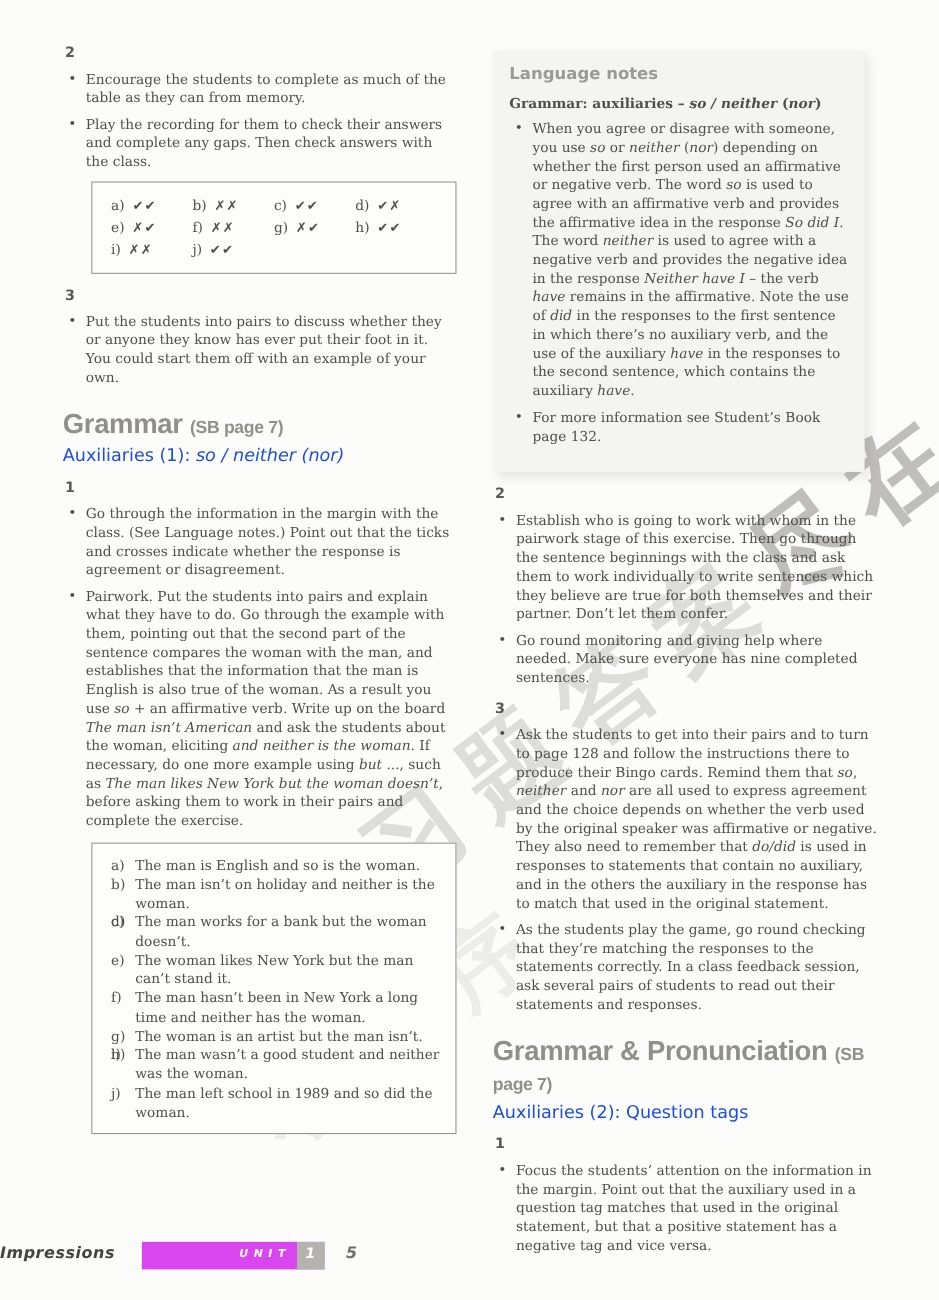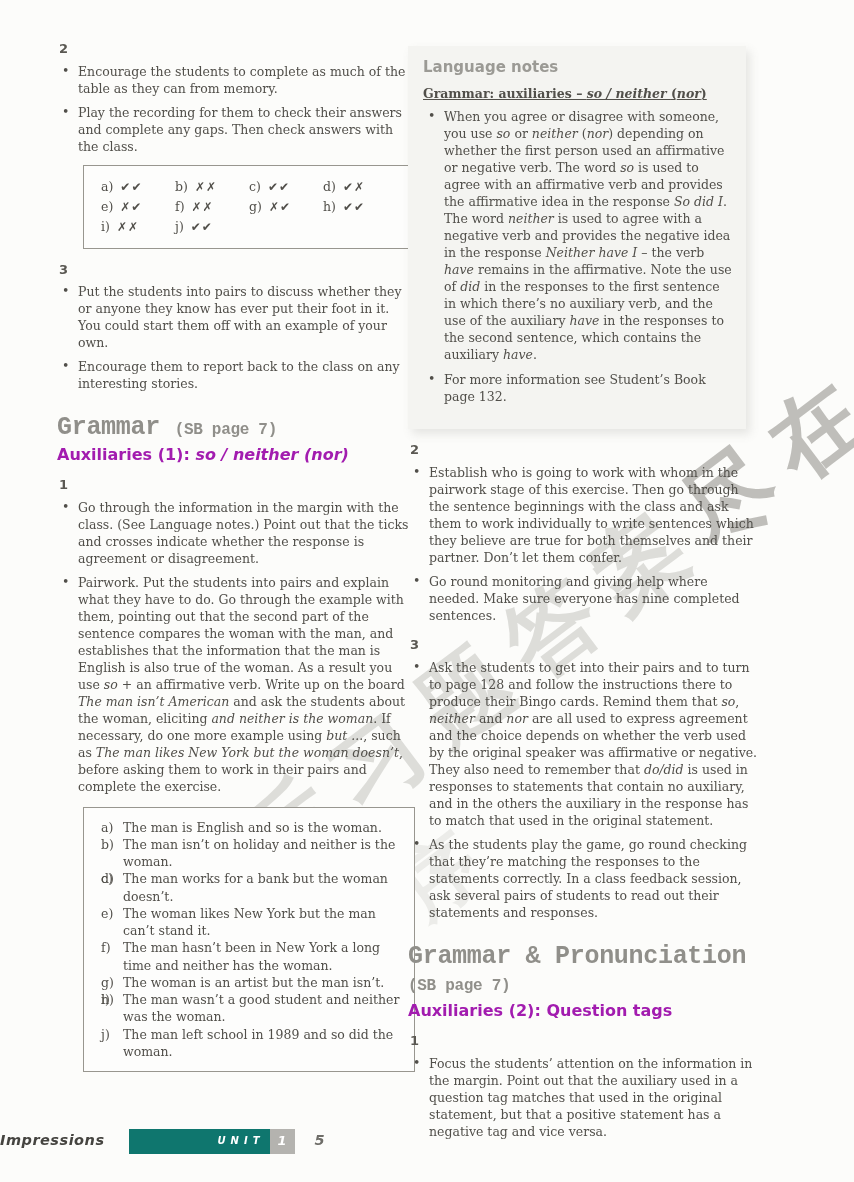--- a/index.html
+++ b/index.html
@@ -13,21 +13,21 @@
     transform:rotate(-37deg);transform-origin:0 0;
     pointer-events:none;white-space:nowrap;
     font-family:"DejaVu Sans", sans-serif;font-weight:700;
   }
   .wm-line1{font-size:90px;letter-spacing:20px;color:rgba(150,148,141,0.30);}
   .wm-dark{color:rgba(126,124,118,0.48);}
   .wm-line2{font-size:78px;letter-spacing:26px;color:rgba(150,148,141,0.15);margin-top:16px;}
 
   .col{position:absolute;z-index:1;}
   .col-left{left:57px;top:40px;width:358px;}
-  .col-right{left:408px;top:46px;width:352px;}
+  .col-right{left:448px;top:46px;width:352px;}
 
   .sec-num{
     font-family:"DejaVu Sans", sans-serif;font-weight:700;font-size:13px;
     color:#5a5852;margin:12px 0 5px 2px;
   }
   .sec-num.first{margin-top:0;}
 
   ul.bullets{list-style:none;margin:0;padding:0;}
   ul.bullets li{position:relative;padding-left:21px;margin:0 0 7px 0;}
   ul.bullets li::before{content:"\2022";position:absolute;left:5px;top:-1px;color:#514f4a;}
@@ -39,56 +39,56 @@
   .answer-box{
     border:1px solid #98968f;background:#fdfdfc;
     margin:10px 0 0 26px;padding:12px 8px 12px 17px;
     display:grid;grid-template-columns:repeat(4,74px);row-gap:3px;
   }
   .ak-item{white-space:nowrap;}
   .ak-label{margin-right:7px;}
   .ak-marks{font-family:"DejaVu Sans", sans-serif;font-weight:700;font-size:12px;letter-spacing:1px;}
 
   .h-main{
-    font-family:Liberation Mono, monospace;font-weight:700;color:#908f8a;
+    font-family:Liberation Sans, sans-serif;font-weight:700;color:#908f8a;
     font-size:25px;letter-spacing:-0.3px;margin:22px 0 2px 0;line-height:1.1;
   }
   .h-sb{font-size:16px;font-weight:700;}
   .h-sub{
-    font-family:"DejaVu Sans", sans-serif;font-weight:700;color:#a21caf;
+    font-family:"DejaVu Sans", sans-serif;font-weight:400;color:#1d4ed8;
     font-size:16px;margin:3px 0 10px 0;line-height:1.2;
   }
 
   .sentence-box{
     border:1px solid #98968f;background:#fdfdfc;
     margin:12px 0 0 26px;padding:11px 10px 11px 15px;line-height:1.38;
   }
   .sent{position:relative;padding-left:24px;}
   .sent-label{position:absolute;left:2px;}
 
   .ln-panel{
     background:#f4f4f1;box-shadow:4px 5px 9px rgba(110,110,104,0.16);
     padding:11px 13px 16px 15px;margin:0 14px 0 0;
   }
   .ln-heading{
     font-family:"DejaVu Sans", sans-serif;font-weight:700;font-size:15px;
     color:#9b9a95;margin:0 0 8px 0;
   }
-  .ln-sub{margin:0 0 6px 0;font-size:12.5px;text-decoration:underline;}
+  .ln-sub{margin:0 0 6px 0;font-size:12.5px;}
   .ln-panel ul.bullets li{margin-bottom:8px;}
 
   .footer{
     position:absolute;left:0;top:1128px;width:100%;height:26px;z-index:1;
     display:flex;align-items:center;justify-content:flex-start;
     padding-right:22px;box-sizing:border-box;
     font-family:"DejaVu Sans", sans-serif;
     font-style:italic;
   }
   .footer-title{font-weight:700;font-size:14.5px;color:#454440;margin-right:24px;letter-spacing:0.5px;}
-  .unit-bar{width:152px;height:25px;background:#0f766e;display:flex;align-items:center;justify-content:flex-end;padding-left:14px;}
+  .unit-bar{width:152px;height:25px;background:#d946ef;display:flex;align-items:center;justify-content:flex-end;padding-left:14px;}
   .unit-label{color:#ffffff;font-size:10px;font-weight:700;letter-spacing:5px;margin-right:5px;}
   .unit-num{width:25px;height:25px;background:#b4b3af;color:#ffffff;font-weight:700;font-size:13px;
     display:flex;align-items:center;justify-content:center;}
   .page-num{color:#6e6d68;font-size:14.5px;font-weight:700;margin-left:20px;}
 </style>
 </head>
 <body>
 
 <div class="page">
 
@@ -114,21 +114,20 @@
       <span class="ak-item"><span class="ak-label">f)</span><span class="ak-marks">✗✗</span></span>
       <span class="ak-item"><span class="ak-label">g)</span><span class="ak-marks">✗✔</span></span>
       <span class="ak-item"><span class="ak-label">h)</span><span class="ak-marks">✔✔</span></span>
       <span class="ak-item"><span class="ak-label">i)</span><span class="ak-marks">✗✗</span></span>
       <span class="ak-item"><span class="ak-label">j)</span><span class="ak-marks">✔✔</span></span>
     </div>
 
     <div class="sec-num">3</div>
     <ul class="bullets">
       <li><span>Put the students into pairs to discuss whether they or anyone they know has ever put their foot in it. You could start them off with an example of your own.</span></li>
-      <li><span>Encourage them to report back to the class on any interesting stories.</span></li>
     </ul>
 
     <div class="h-main"><span>Grammar</span> <span class="h-sb">(SB page 7)</span></div>
     <div class="h-sub"><span>Auxiliaries (1): </span><span class="seg-i">so / neither (nor)</span></div>
 
     <div class="sec-num">1</div>
     <ul class="bullets">
       <li><span>Go through the information in the margin with the class. (See Language notes.) Point out that the ticks and crosses indicate whether the response is agreement or disagreement.</span></li>
       <li><span>Pairwork. Put the students into pairs and explain what they have to do. Go through the example with them, pointing out that the second part of the sentence compares the woman with the man, and establishes that the information that the man is English is also true of the woman. As a result you use </span><span class="seg-i">so</span><span> + an affirmative verb. Write up on the board </span><span class="seg-i">The man isn’t American</span><span> and ask the students about the woman, eliciting </span><span class="seg-i">and neither is the woman</span><span>. If necessary, do one more example using </span><span class="seg-i">but ...</span><span>, such as </span><span class="seg-i">The man likes New York but the woman doesn’t</span><span>, before asking them to work in their pairs and complete the exercise.</span></li>
     </ul>

